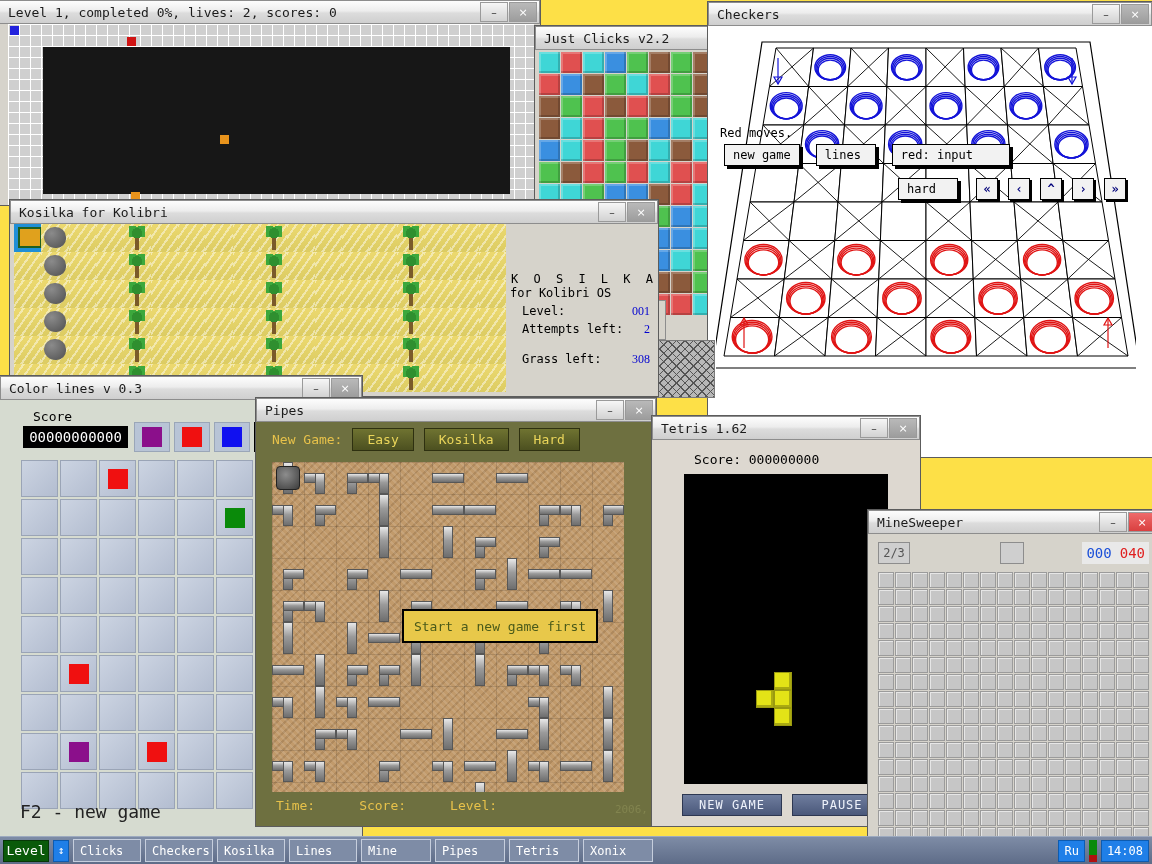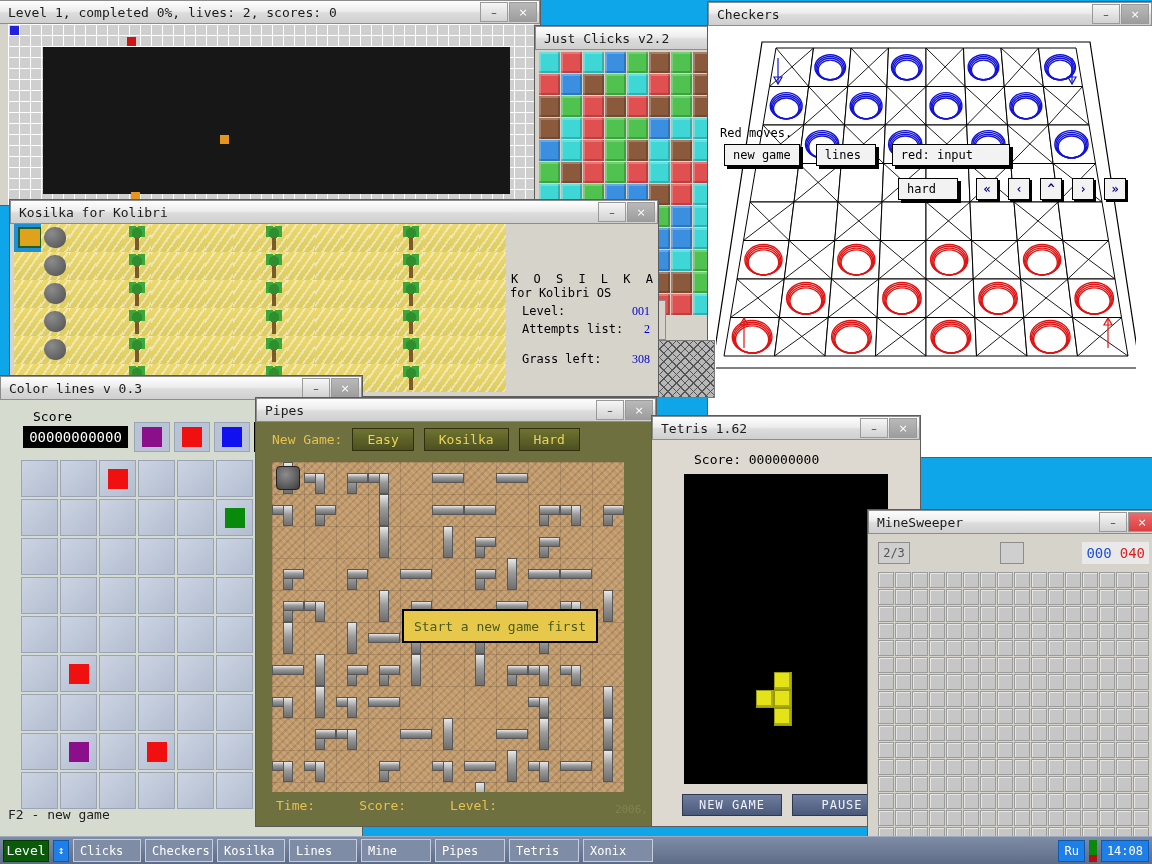--- a/index.html
+++ b/index.html
@@ -6,21 +6,21 @@
   html, body {
     margin: 0; padding: 0;
     width: 1152px; height: 864px;
     overflow: hidden;
     font-family: "DejaVu Sans Mono", monospace;
     background: #0f1622;
   }
   #desktop {
     position: relative;
     width: 1152px; height: 864px;
-    background: #0ea5e9;
+    background: #fde047;
     overflow: hidden;
   }
 
   
   .win { position: absolute; background: #d6d3cb; box-shadow: 0 0 0 1px #5c5c5c; }
   .titlebar {
     height: 24px;
     background: linear-gradient(to bottom, #fdfdfd 0%, #ededed 45%, #dcdcdc 55%, #cfcfcf 100%);
     border: 1px solid #8d8d8d;
     display: flex; align-items: center;
@@ -115,21 +115,21 @@
      font-family:"DejaVu Sans Mono", monospace; }
   .cl-next { position:absolute; top:22px; width:36px; height:30px; background:#b8c4d6;
      border:1px solid #9aa6b8; display:flex; align-items:center; justify-content:center; }
   .cl-next i { width:20px; height:20px; display:block; }
   .cl-grid { position:absolute; left:21px; top:60px; display:grid;
      grid-template-columns: repeat(9, 37px); grid-auto-rows: 37px; gap: 2px; }
   .cl-cell { width:37px; height:37px;
      background:linear-gradient(135deg,#ccd4e2,#b3bdd0);
      border:1px solid #9aa4b6; display:flex; align-items:center; justify-content:center; }
   .cl-ball { width:20px; height:20px; display:block; }
-  .cl-hint { position:absolute; left:8px; bottom:22px; font-size:13px; color:#222; }
+  .cl-hint { position:absolute; left:20px; bottom:22px; font-size:18px; color:#222; }
 
   
   #win-pipes { left: 256px; top: 398px; width: 400px; height: 428px; }
   #win-pipes .wbody { background:#6e7040; }
   .pp-bar { position:absolute; left:0; right:0; top:0; height:34px; background:#6e7040;
      display:flex; align-items:center; gap:10px; padding-left:16px; }
   .pp-label { font-size:13px; color:#e8c24a; }
   .pp-btn { background:linear-gradient(to bottom,#6f7331,#4c5020); border:1px solid #2e3010;
      color:#ead55a; font-size:13px; padding:3px 14px; }
   .pp-board { position:absolute; left:16px; top:40px; width:352px; height:330px;
@@ -741,21 +741,21 @@
             <div class="kos-tile kos-grass"></div>
             <div class="kos-tile kos-grass"></div>
             <div class="kos-tile kos-grass"></div>
           </div>
         </div>
       <div class="kos-panel">
         <div class="kos-title">K O S I L K A</div>
         <div class="kos-sub">for Kolibri OS</div>
         <div class="kos-stat" style="left:12px;top:80px;">Level:</div>
         <div class="kos-val" style="left:100px;top:80px;">001</div>
-        <div class="kos-stat" style="left:12px;top:98px;">Attempts list:</div>
+        <div class="kos-stat" style="left:12px;top:98px;">Attempts left:</div>
         <div class="kos-val" style="left:100px;top:98px;">2</div>
         <div class="kos-stat" style="left:12px;top:128px;">Grass left:</div>
         <div class="kos-val" style="left:100px;top:128px;">308</div>
       </div>
     </div>
   </div>
 
   <div class="win" id="win-lines">
     <div class="titlebar">
       <span class="title-text">Color lines v 0.3</span>

